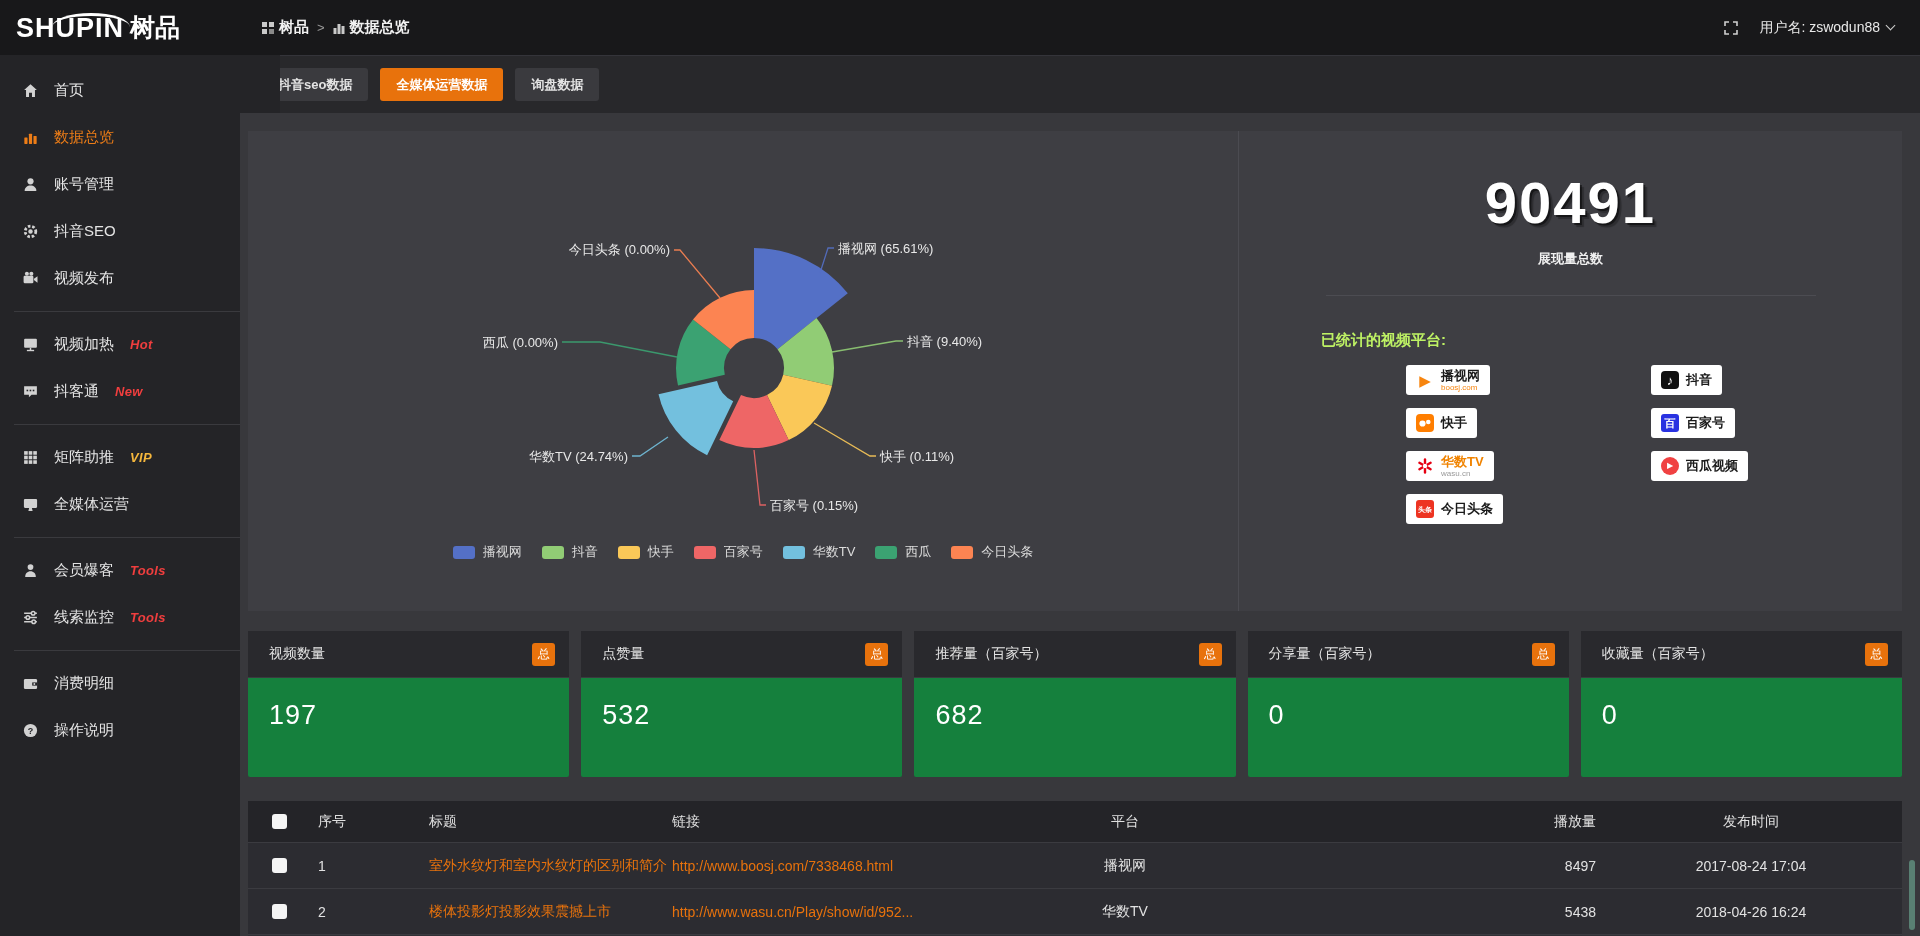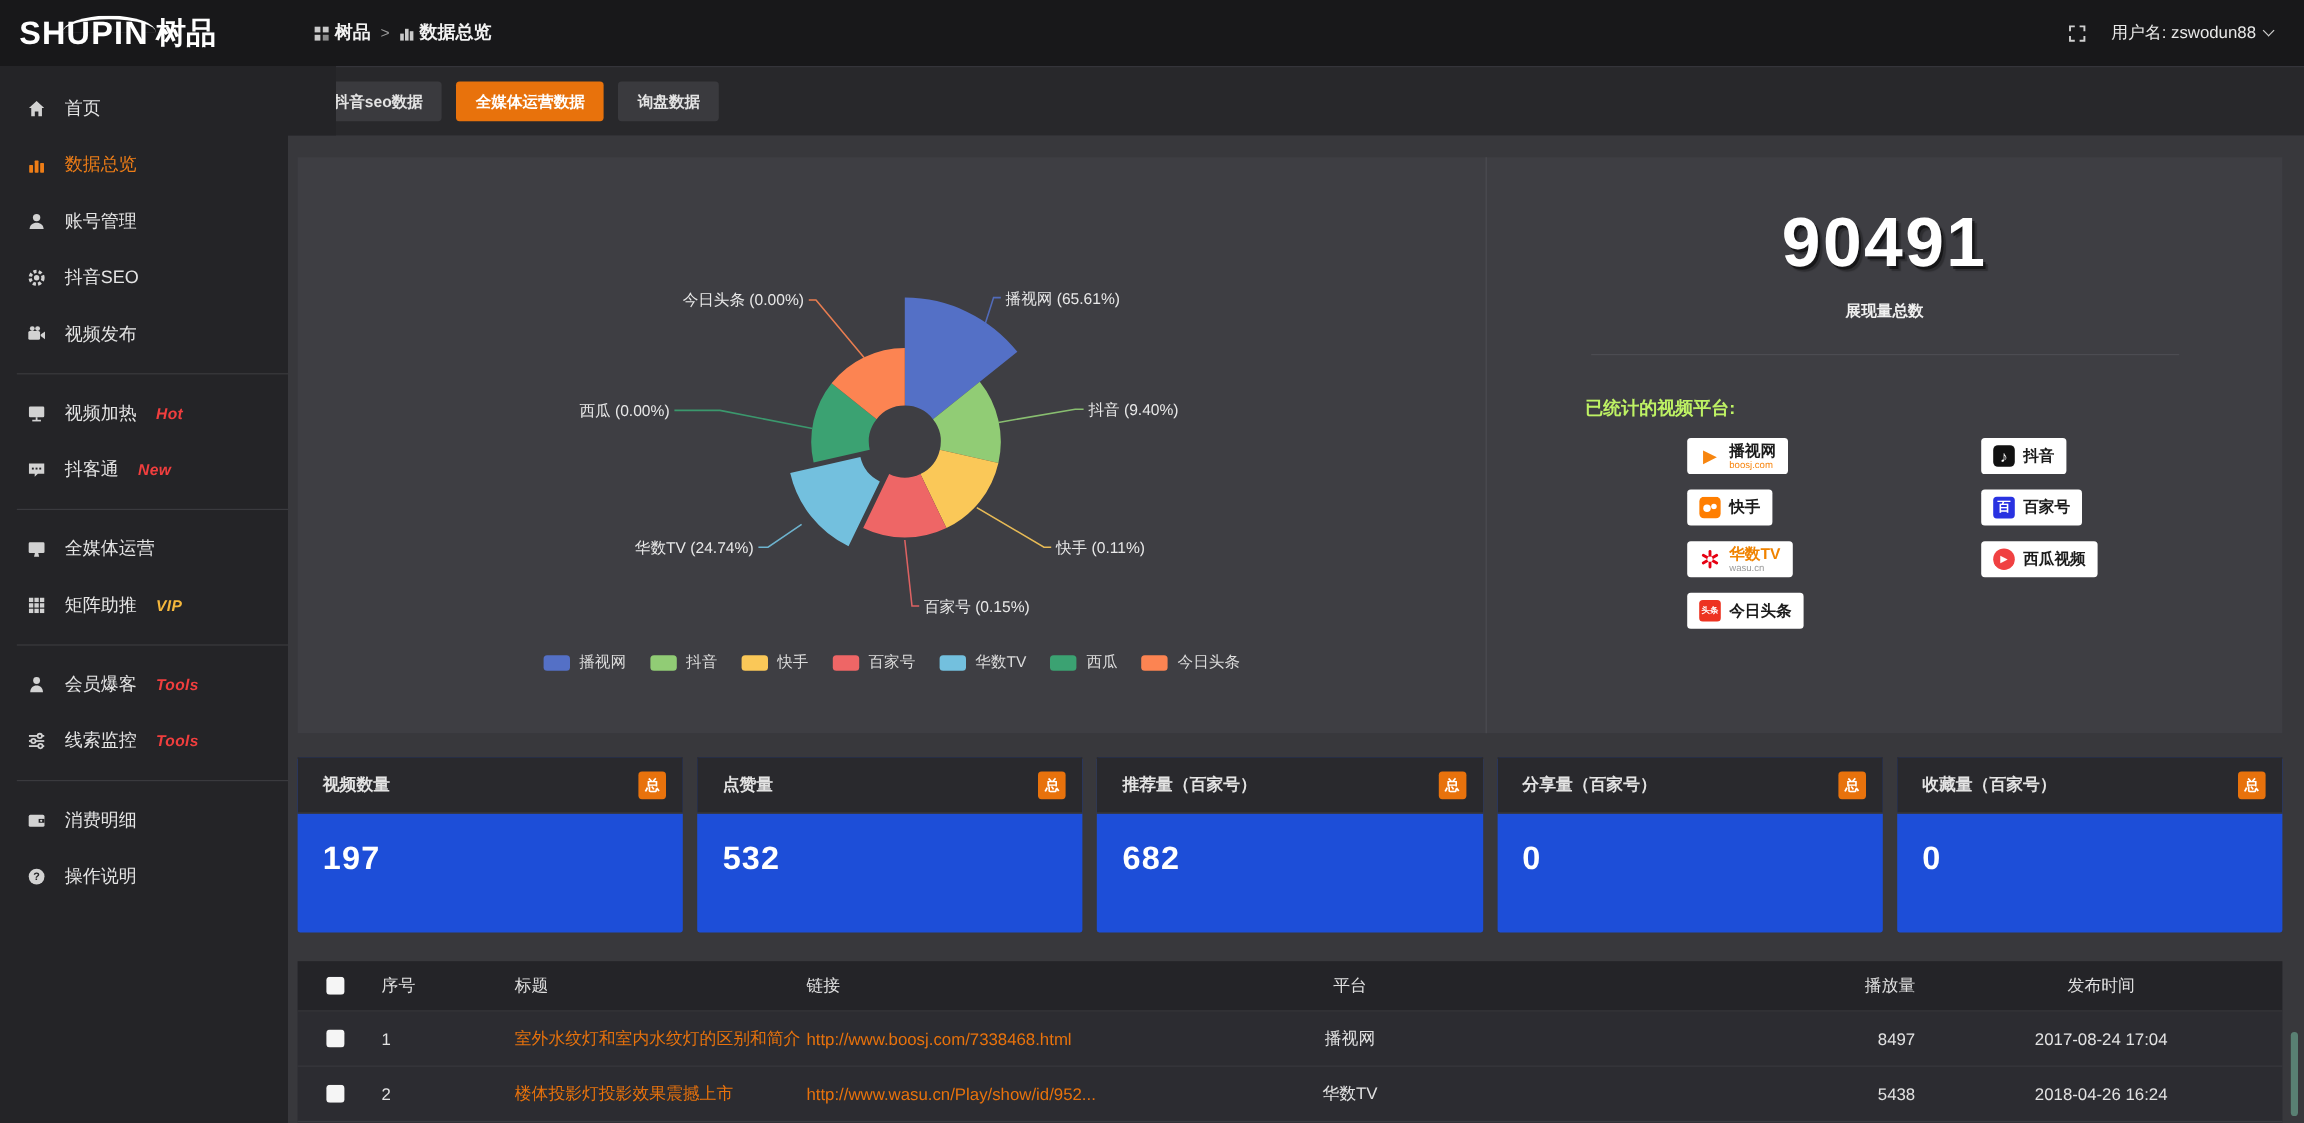--- a/index.html
+++ b/index.html
@@ -66,21 +66,21 @@
     font-size:10px; line-height:1; }
   .pico.boosj { color:#f7850f; font-size:15px; font-weight:bold; }
   .pico.douyin { background:#111; color:#fff; border-radius:4px; font-size:13px; }
   .pico.baijia { background:#2932e1; color:#fff; font-size:11px; font-weight:bold; }
   .pico.xigua { background:#f04142; border-radius:50%; color:#fff; font-size:8px; }
   .pico.toutiao { background:#ed3321; color:#fff; font-size:7px; font-weight:bold; }
   .nm.orange { color:#f08300; }
 
   
   .cards { display:flex; gap:12px; margin-top:20px; height:146px; }
-  .card { flex:1; background:#1d4ed8; border-radius:2px;font-weight:bold; }
+  .card { flex:1; background:#15803d; border-radius:2px; }
   .card-head { height:47px; display:flex; align-items:center; justify-content:space-between;
     padding:0 14px 0 21px; background:#29292d; border-bottom:1px solid #3a3a3f; }
   .card-label { font-size:14px; color:#e3e3e3; }
   .zong { width:23px; height:23px; border-radius:3px; color:#fff; font-size:12px; display:flex; align-items:center; justify-content:center; }
   .card-num { font-size:27px; color:#fff; padding:22px 0 0 21px; letter-spacing:1px; }
 
   
   .tbl { margin-top:24px; font-size:14px; }
   .tr { display:flex; align-items:center; height:46px; background:#2c2c31; border-bottom:1px solid #3b3b40; }
   .tr.head { height:42px; background:#242428; color:#e0e0e0; border-bottom:1px solid #3b3b40; }
@@ -237,47 +237,47 @@
     <span class="sb-badge" style="color: rgb(240, 62, 62);">New</span>
     <span class="chev"></span>
   </div>
 
   <div class="s-div"></div>
 
   <div class="s-item">
     <span class="ic">
         <svg viewBox="0 0 16 16">
           <g fill="currentColor">
-            <rect x="1.8" y="2.8" width="12.4" height="8.4" rx="1"></rect>
-            <path d="M6 14 H10 L9.3 11.2 H6.7 Z"></path>
-          </g>
-        </svg>
-      </span>
-    <span>全媒体运营</span>
-    <span class="chev"></span>
-  </div>
-
-  <div class="s-item">
-    <span class="ic">
-        <svg viewBox="0 0 16 16">
-          <g fill="currentColor">
             <rect x="2" y="2" width="3.4" height="3.4"></rect>
             <rect x="6.3" y="2" width="3.4" height="3.4"></rect>
             <rect x="10.6" y="2" width="3.4" height="3.4"></rect>
             <rect x="2" y="6.3" width="3.4" height="3.4"></rect>
             <rect x="6.3" y="6.3" width="3.4" height="3.4"></rect>
             <rect x="10.6" y="6.3" width="3.4" height="3.4"></rect>
             <rect x="2" y="10.6" width="3.4" height="3.4"></rect>
             <rect x="6.3" y="10.6" width="3.4" height="3.4"></rect>
             <rect x="10.6" y="10.6" width="3.4" height="3.4"></rect>
           </g>
         </svg>
       </span>
     <span>矩阵助推</span>
     <span class="sb-badge" style="color: rgb(245, 183, 60);">VIP</span>
+    <span class="chev"></span>
+  </div>
+
+  <div class="s-item">
+    <span class="ic">
+        <svg viewBox="0 0 16 16">
+          <g fill="currentColor">
+            <rect x="1.8" y="2.8" width="12.4" height="8.4" rx="1"></rect>
+            <path d="M6 14 H10 L9.3 11.2 H6.7 Z"></path>
+          </g>
+        </svg>
+      </span>
+    <span>全媒体运营</span>
     <span class="chev"></span>
   </div>
 
   <div class="s-div"></div>
 
   <div class="s-item">
     <span class="ic">
         <svg viewBox="0 0 16 16">
           <g fill="currentColor">
             <circle cx="8" cy="4.8" r="2.7"></circle>

